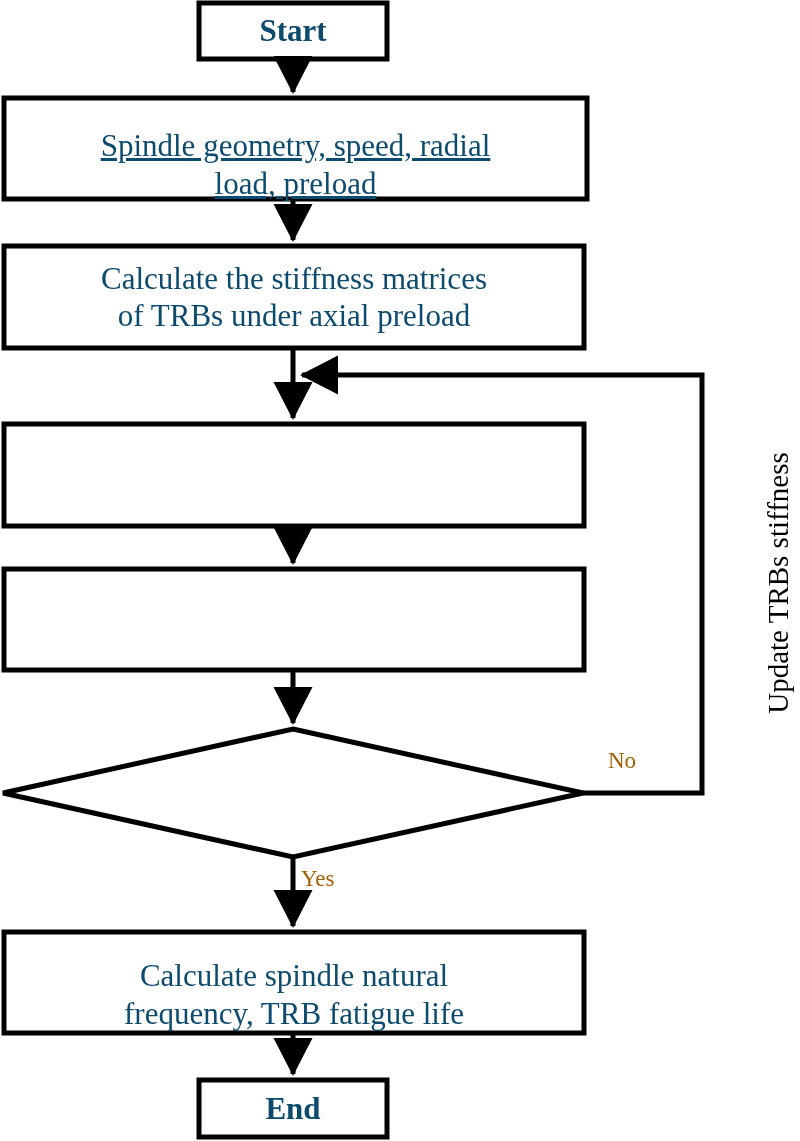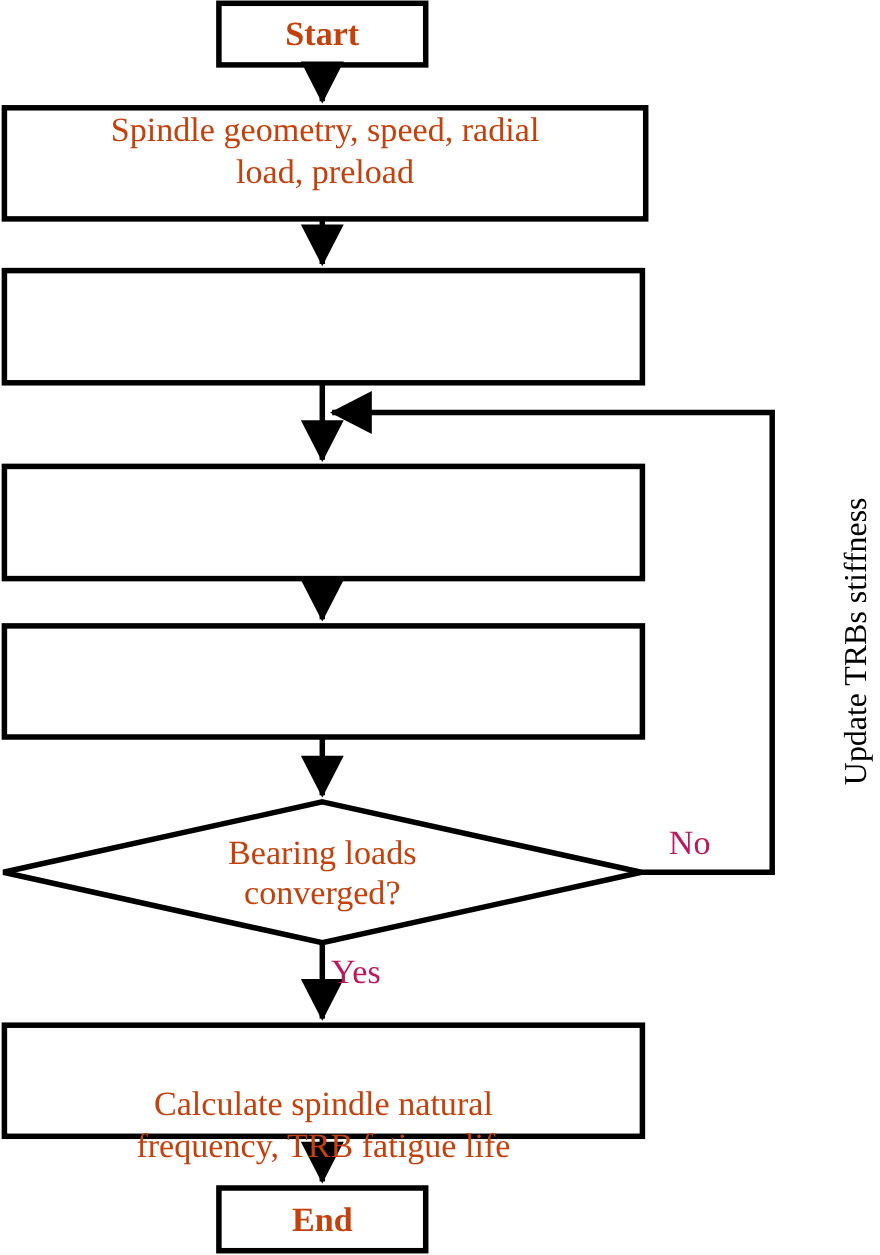--- a/index.html
+++ b/index.html
@@ -25,33 +25,33 @@
   }
   .node-label {
     position: absolute;
     display: flex;
     align-items: center;
     justify-content: center;
     text-align: center;
     font-family: "Liberation Serif", "DejaVu Serif", serif;
     font-size: 31px;
     line-height: 1.20;
-    color: #c2410c;
+    color: #0c4a6e;
     pointer-events: none;
     white-space: pre-line;
   }
   .terminator-label {
     font-weight: bold;
     font-size: 31px;
   }
   .edge-label {
     position: absolute;
     font-family: "Liberation Serif", "DejaVu Serif", serif;
-    font-size: 31px;
-    color: #be185d;
+    font-size: 23px;
+    color: #a16207;
     white-space: nowrap;
   }
   .loop-label {
     position: absolute;
     font-family: "Liberation Serif", "DejaVu Serif", serif;
     font-size: 29px;
     line-height: 1.22;
     color: #000000;
     text-align: center;
     white-space: pre-line;
@@ -102,30 +102,30 @@
 
     <line x1="293" y1="857" x2="293" y2="926" stroke="#000000" stroke-width="5" marker-end="url(#arrowhead)"></line>
 
     <line x1="293" y1="1033" x2="293" y2="1074" stroke="#000000" stroke-width="5" marker-end="url(#arrowhead)"></line>
 
     <polyline points="583,793 702,793 702,375 302,375" fill="none" stroke="#000000" stroke-width="5" marker-end="url(#arrowhead-left)"></polyline>
   </svg>
 
   <div class="node-label terminator-label" style="left:199px; top:3px; width:188px; height:56px;">Start</div>
 
-  <div class="node-label" style="left:4px; top:86px; width:583px; height:101px;">Spindle geometry, speed, radial
+  <div class="node-label" style="left:4px; top:114px; width:583px; height:101px;text-decoration:underline;">Spindle geometry, speed, radial
 load, preload</div>
+
+  <div class="node-label" style="left:4px; top:246px; width:580px; height:102px;">Calculate the stiffness matrices
+of TRBs under axial preload</div>
 
 
 
 
-  <div class="node-label" style="left:113px; top:735px; width:360px; height:116px;">Bearing loads
-converged?</div>
-
-  <div class="node-label" style="left:4px; top:972px; width:580px; height:101px;">Calculate spindle natural
+  <div class="node-label" style="left:4px; top:944px; width:580px; height:101px;">Calculate spindle natural
 frequency, TRB fatigue life</div>
 
   <div class="node-label terminator-label" style="left:199px; top:1080px; width:188px; height:57px;">End</div>
 
   <div class="edge-label" style="left:608px; top:748px;">No</div>
 
   <div class="edge-label" style="left:301px; top:866px;">Yes</div>
 
   <div class="loop-label" style="left:599px; top:545px; width:400px; height:76px;">Update TRBs stiffness
 matrices</div>

